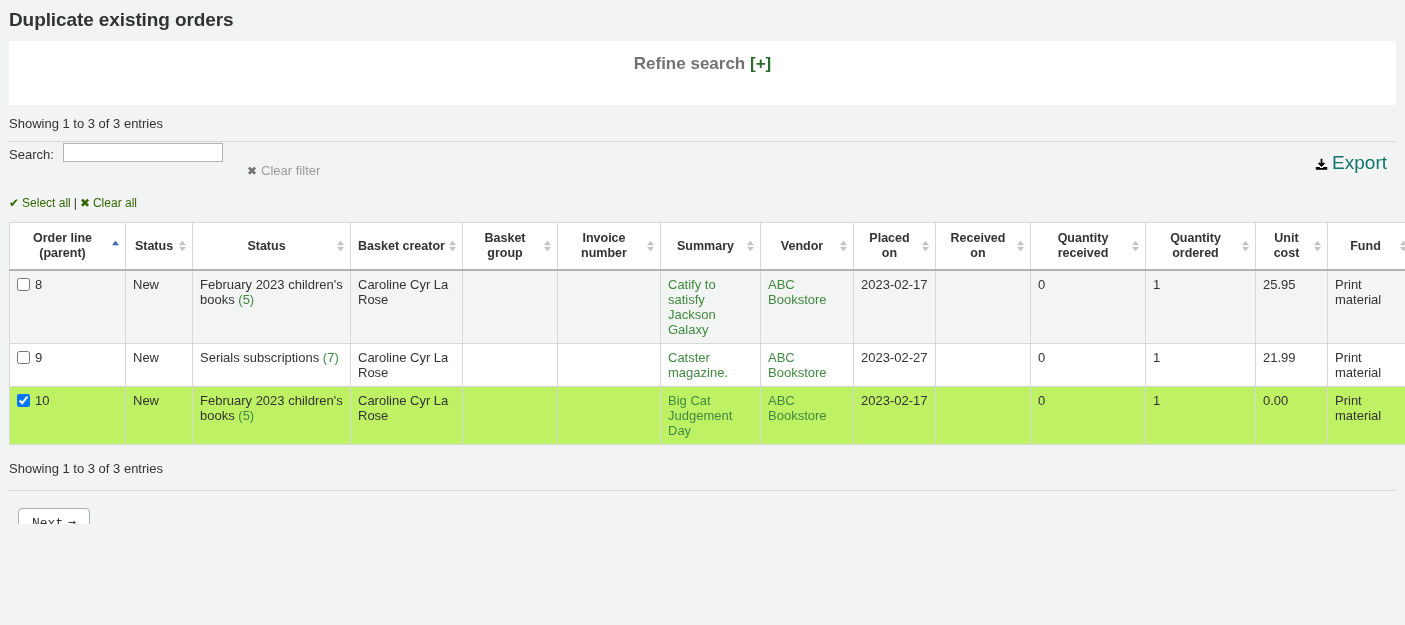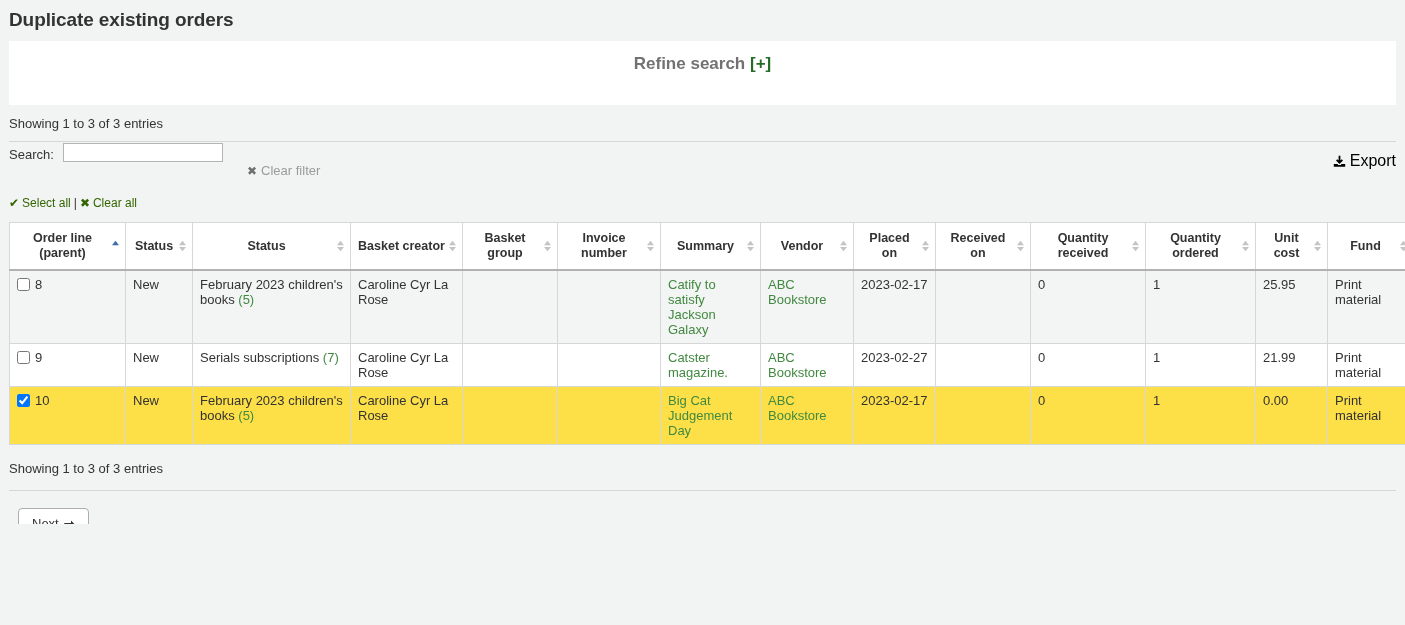--- a/index.html
+++ b/index.html
@@ -104,24 +104,24 @@
     font-size: 13px;
     color: #9b9b9b;
     text-decoration: none;
     white-space: nowrap;
     text-align: right;
   }
   .clear-filter .gl { color: #6f6f6f; font-size: 12px; margin-right: 4px; }
 
   .export-btn {
     position: absolute;
-    right: 9px;
+    right: 18px;
     top: 152px;
-    font-size: 16px;
-    color: #000000;
+    font-size: 19px;
+    color: #0f766e;
     text-decoration: none;
     white-space: nowrap;
   }
   .export-btn .dlicon {
     display: inline-block;
     vertical-align: -2px;
     margin-right: 4px;
   }
 
   
@@ -178,21 +178,21 @@
     border: 1px solid #d6d7d7;
     padding: 6px 6px 6px 7px;
     vertical-align: top;
     line-height: 15px;
     color: #333333;
     font-size: 13px;
     word-wrap: break-word;
   }
   tr.odd td  { background: #f3f4f4; }
   tr.even td { background: #ffffff; }
-  tr.selected td { background: #fde047; }
+  tr.selected td { background: #bef264; }
 
   td.c-orderline { }
   td a.link { color: #418940; text-decoration: none; }
   .basket-count { color: #418940; }
 
   input[type="checkbox"].rowcb {
     width: 13px;
     height: 13px;
     margin: 0 5px 0 0;
     vertical-align: -2px;
@@ -211,21 +211,21 @@
     border-top: 1px solid #d6d7d7;
     height: 0;
   }
   .next-btn {
     margin: 17px 16px 0 18px;
     display: inline-block;
     background: #ffffff;
     border: 1px solid #adadad;
     border-radius: 4px;
     padding: 7px 13px 7px 13px;
-    font-family: Liberation Sans, sans-serif;
+    font-family: Liberation Mono, monospace;
     font-size: 13px;
     color: #333333;
     cursor: pointer;
     line-height: 15px;
   }
   .next-btn .arrow { margin-left: 5px; font-weight: bold; }
 </style>
 </head>
 <body>
 

